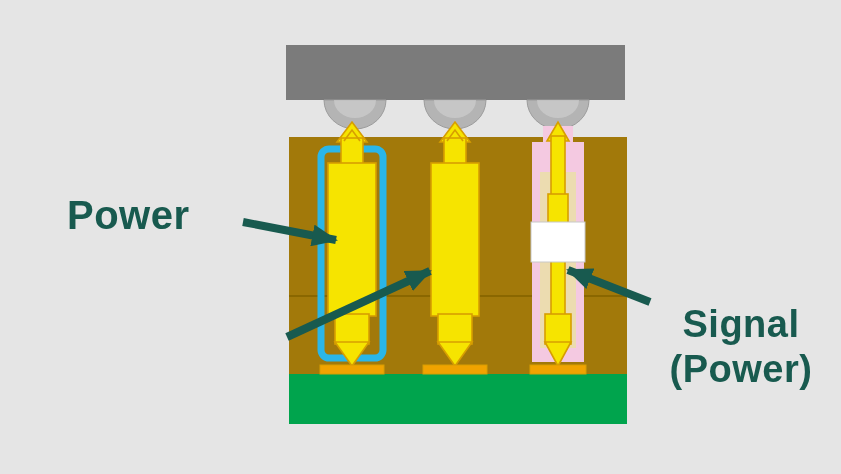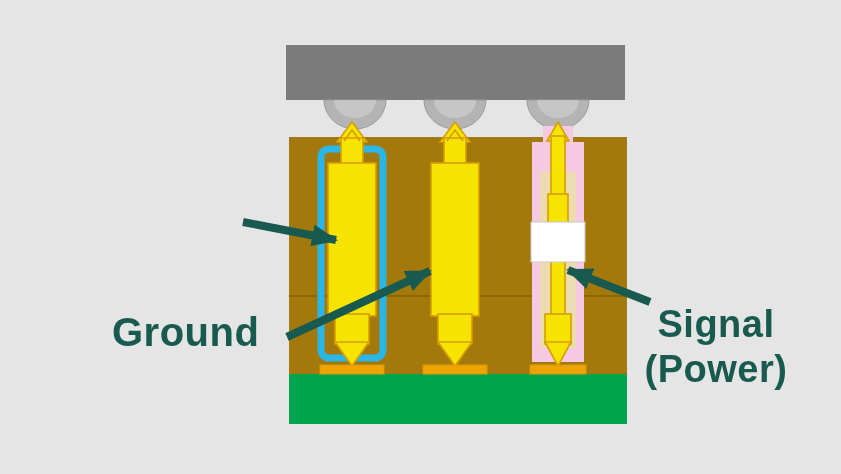--- a/index.html
+++ b/index.html
@@ -15,21 +15,21 @@
   .label {
     position: absolute;
     font-weight: 700;
     color: var(--label_teal, #185a4f);
     letter-spacing: 0.5px;
     white-space: nowrap;
   }
   .label-power  { left: 67px;  top: 193px; font-size: 40px; }
   .label-ground { left: 112px; top: 310px; font-size: 40px; }
   .label-signal-block {
-    position: absolute; left: 632px; top: 302px; width: 168px;
+    position: absolute; left: 657px; top: 302px; width: 168px;
     text-align: center; font-weight: 700;
     color: var(--label_teal, #185a4f);
     font-size: 38px; line-height: 45px; letter-spacing: 0.5px;
   }
 
   
   .chip-body    { fill: var(--chip_gray, #7b7b7b); }
   .ball         { fill: var(--ball_gray, #b4b4b4); stroke: #9c9c9c; stroke-width: 1; }
   .ball-hl      { fill: var(--ball_light, #d6d6d6); opacity: .55; }
   .substrate    { fill: var(--substrate_brown, #a2790a); }
@@ -105,21 +105,21 @@
       <polygon class="pin" points="545,342 571,342 558,366"></polygon>
       <rect class="white-block" x="531" y="222" width="54" height="40"></rect>
       <rect class="pad" x="530" y="365" width="56" height="9"></rect>
     </g>
 
     <line class="arrow" x1="243" y1="222" x2="336" y2="240" marker-end="url(#arrowhead)"></line>
     <line class="arrow" x1="287" y1="337" x2="430" y2="271" marker-end="url(#arrowhead)"></line>
     <line class="arrow" x1="650" y1="302" x2="568" y2="270" marker-end="url(#arrowhead)"></line>
   </svg>
 
+  <div class="label label-power">Power</div>
 
-  <div class="label label-ground">Ground</div>
 
   <div class="label-signal-block">
     <div>Signal</div>
     <div>(Power)</div>
   </div>
 
 </div>
 
 </body></html>

